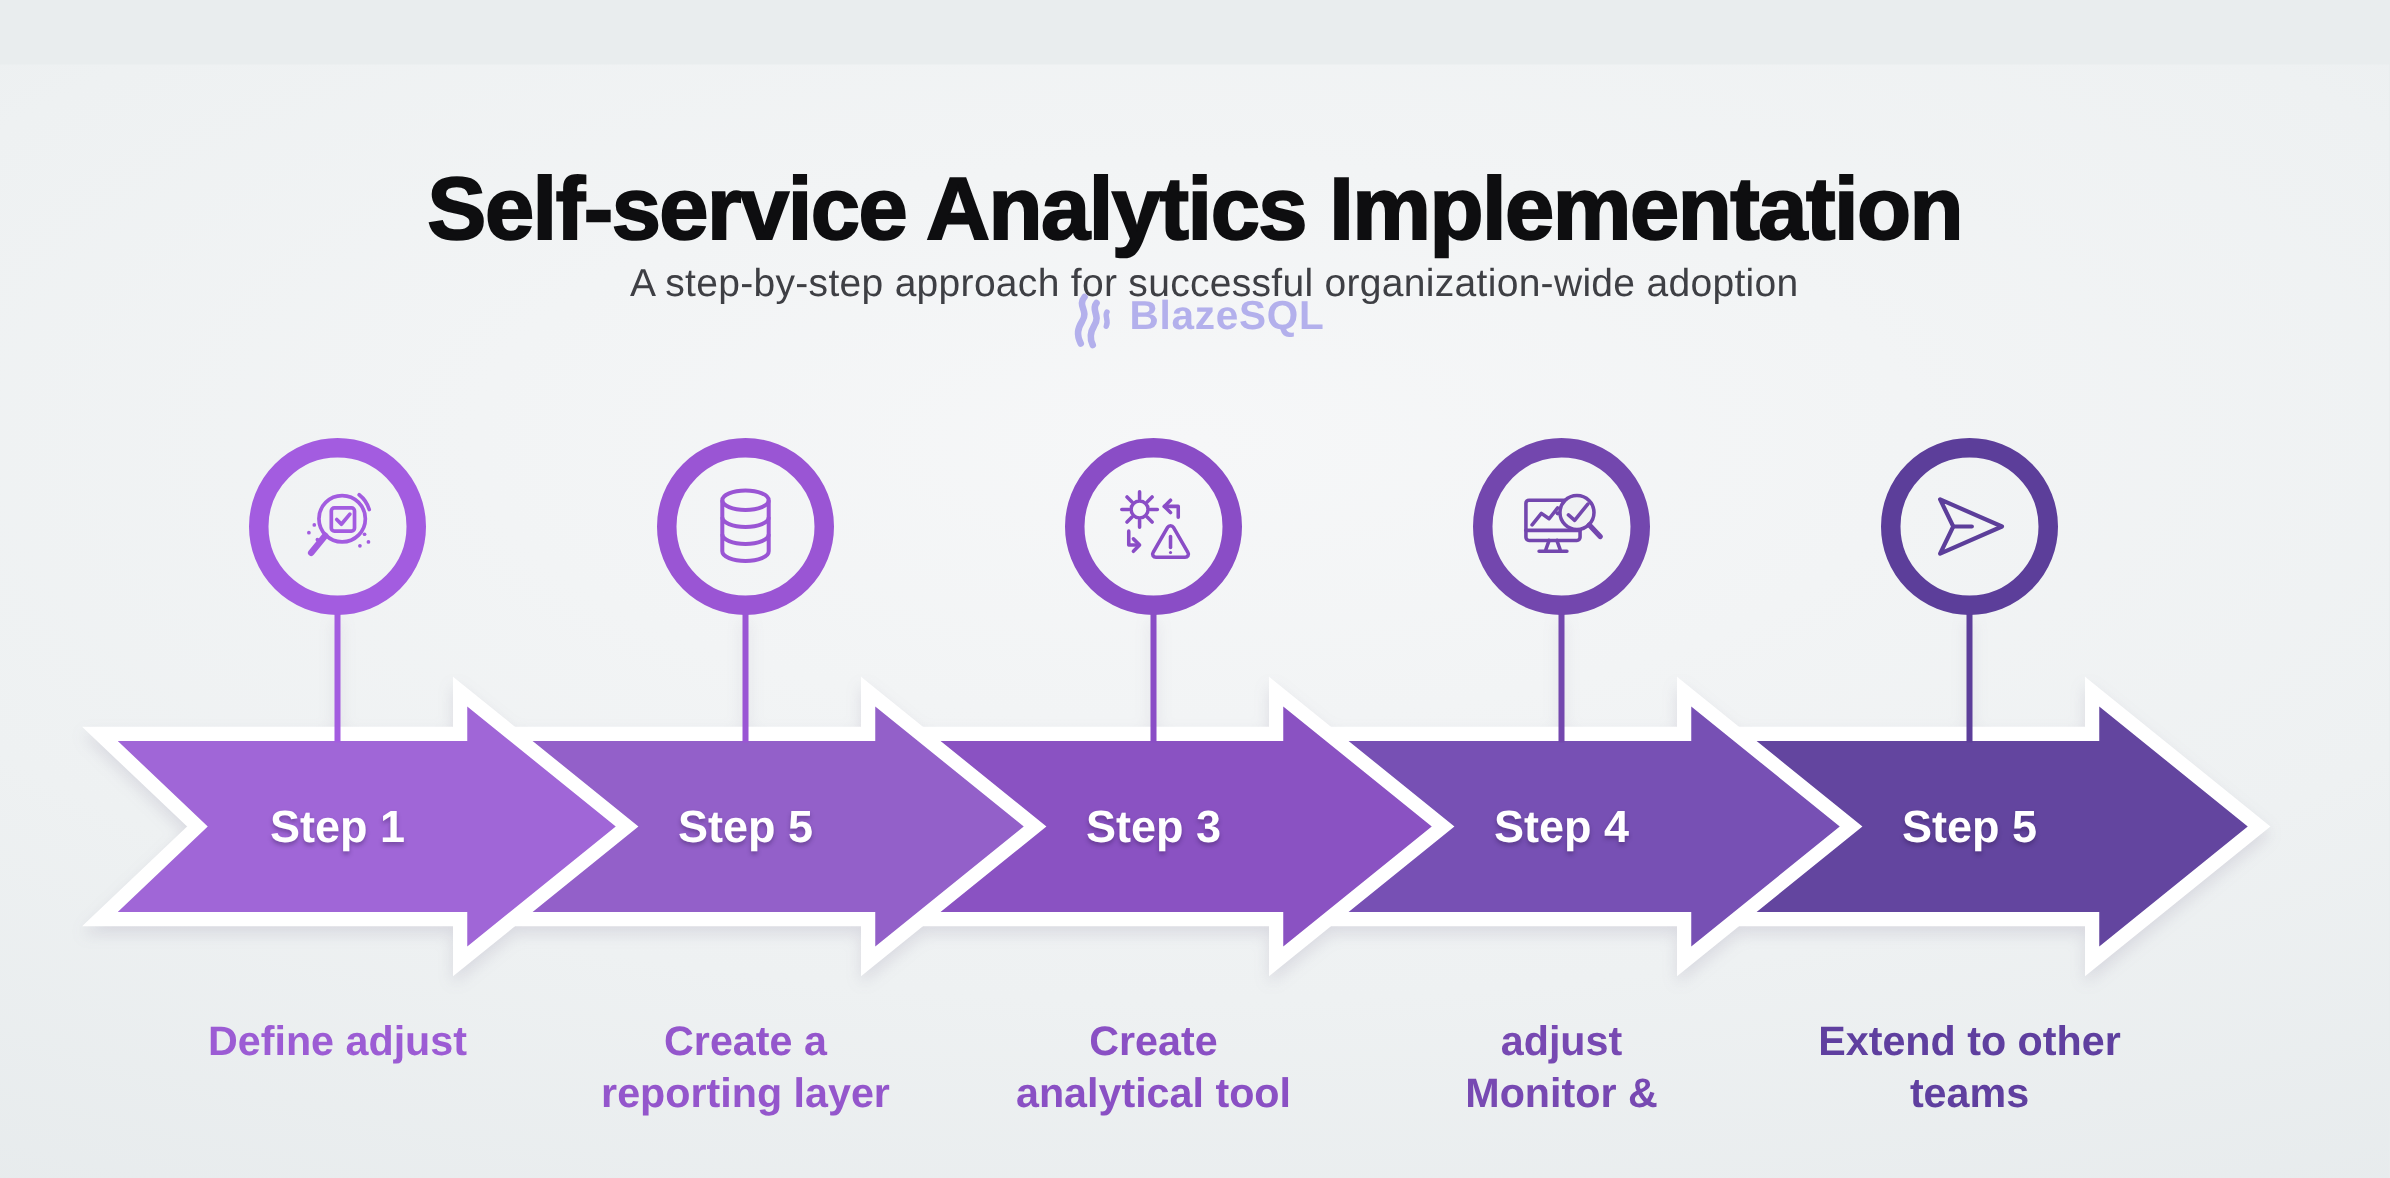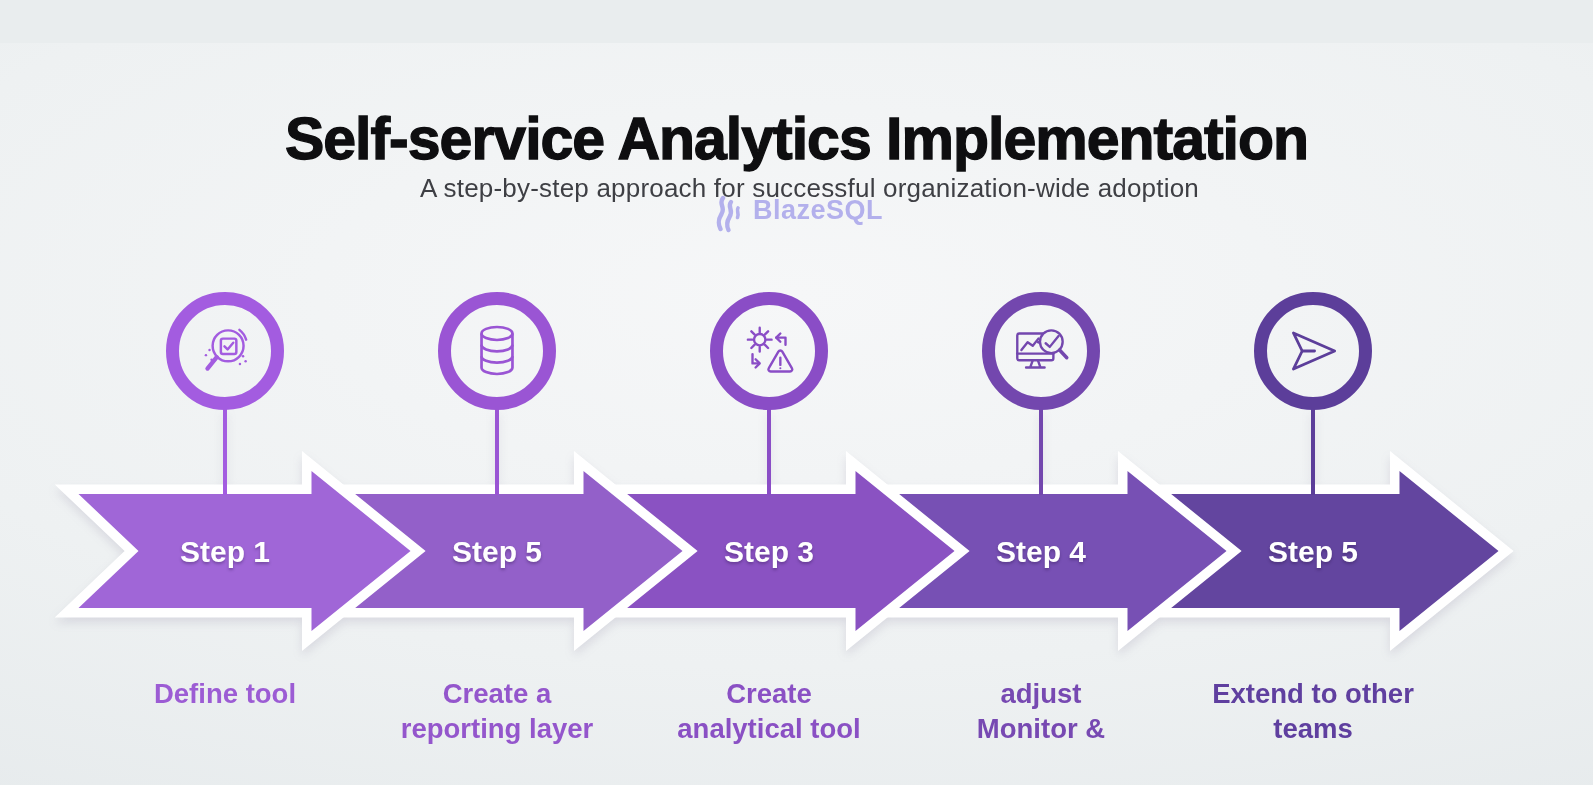--- a/index.html
+++ b/index.html
@@ -114,21 +114,21 @@
             <circle cx="13.5" cy="36" r="1.2"></circle>
             <circle cx="19" cy="40.5" r="1.2"></circle>
         <circle cx="49.5" cy="37" r="1.2"></circle>
             <circle cx="52" cy="42" r="1.2"></circle>
             <circle cx="46.5" cy="44.5" r="1.2"></circle>
       </g>
     </svg>
       </div>
       <div class="step-num" style="left: 145px;">Step 1</div>
       <div class="step-caption" style="left: 85px; color: rgb(156, 92, 212);">
-        <div>Define tool</div>
+        <div>Define adjust</div>
       </div>
       <div class="step-circle" style="left: 438px; top: 249px; border-color: rgb(154, 85, 212); color: rgb(154, 85, 212);">
         <svg viewBox="0 0 64 64" fill="none" stroke="currentColor" stroke-width="2.6">
       <ellipse cx="32" cy="15" rx="15" ry="6.3"></ellipse>
       <path d="M17 15v33c0 3.5 6.7 6.3 15 6.3s15-2.8 15-6.3V15"></path>
       <path d="M17 26c0 3.5 6.7 6.3 15 6.3S47 29.5 47 26"></path>
       <path d="M17 37c0 3.5 6.7 6.3 15 6.3S47 40.5 47 37"></path>
     </svg>
       </div>
       <div class="step-num" style="left: 417px;">Step 5</div>

